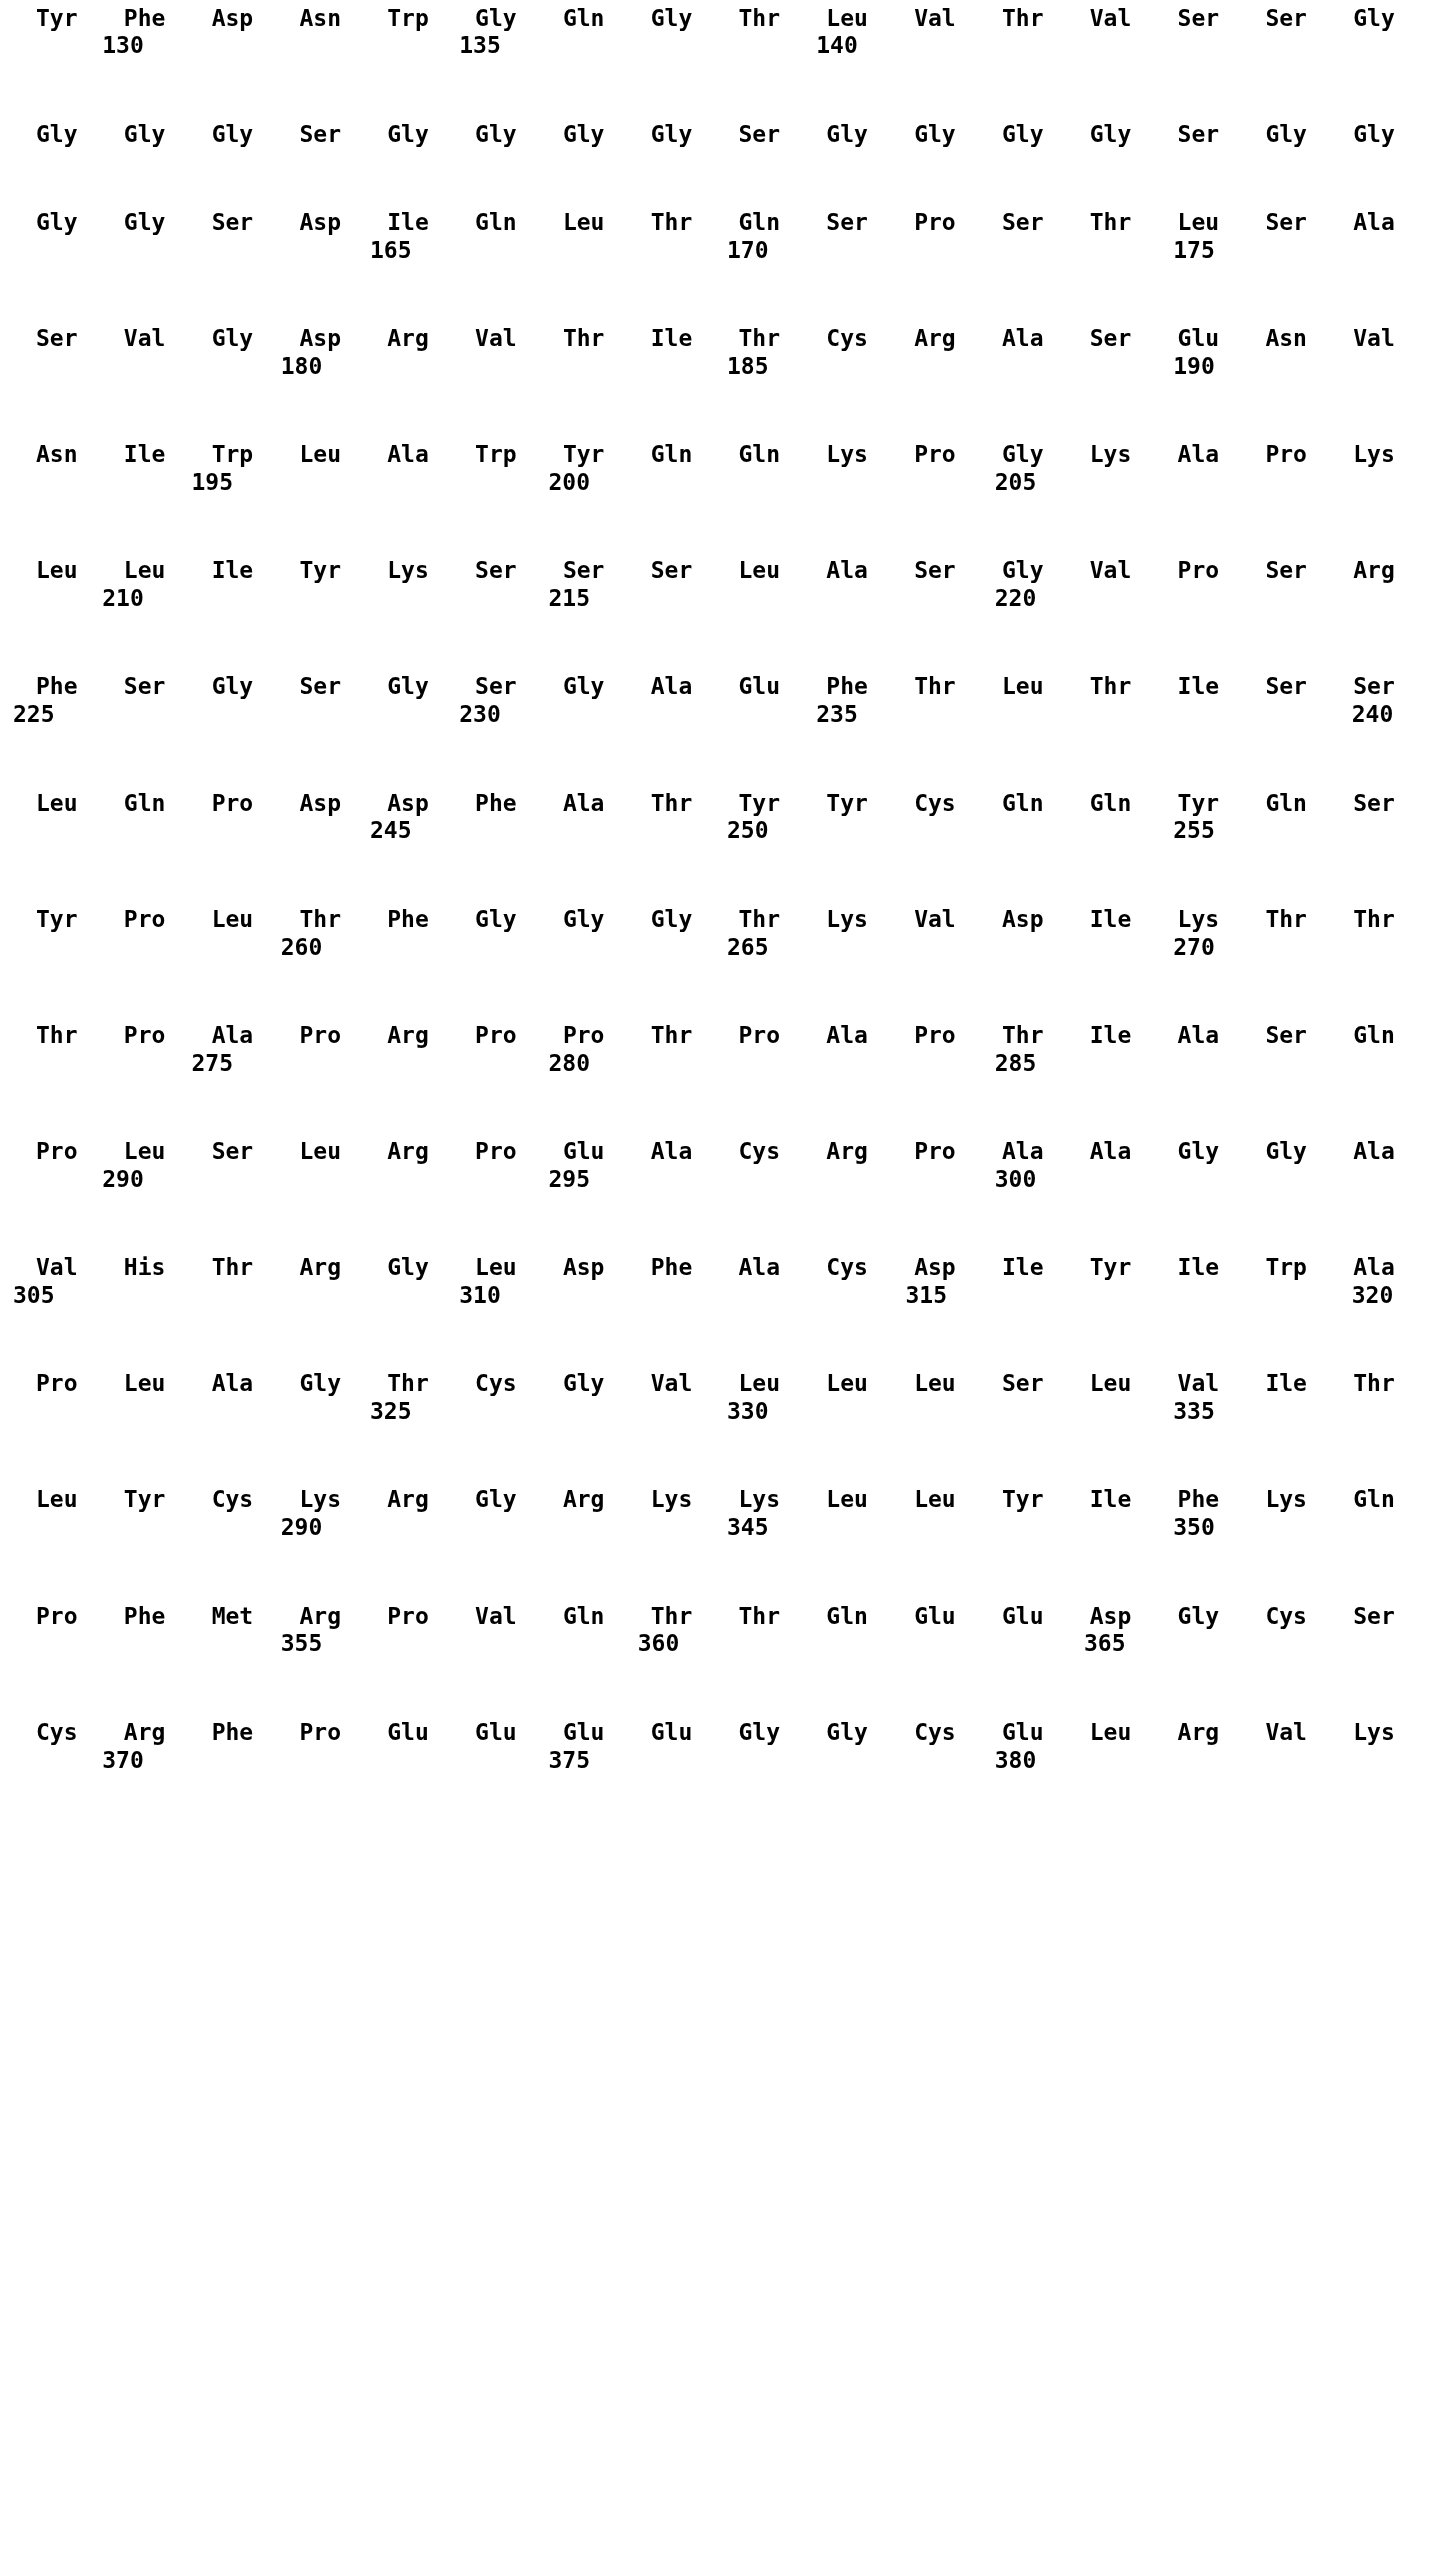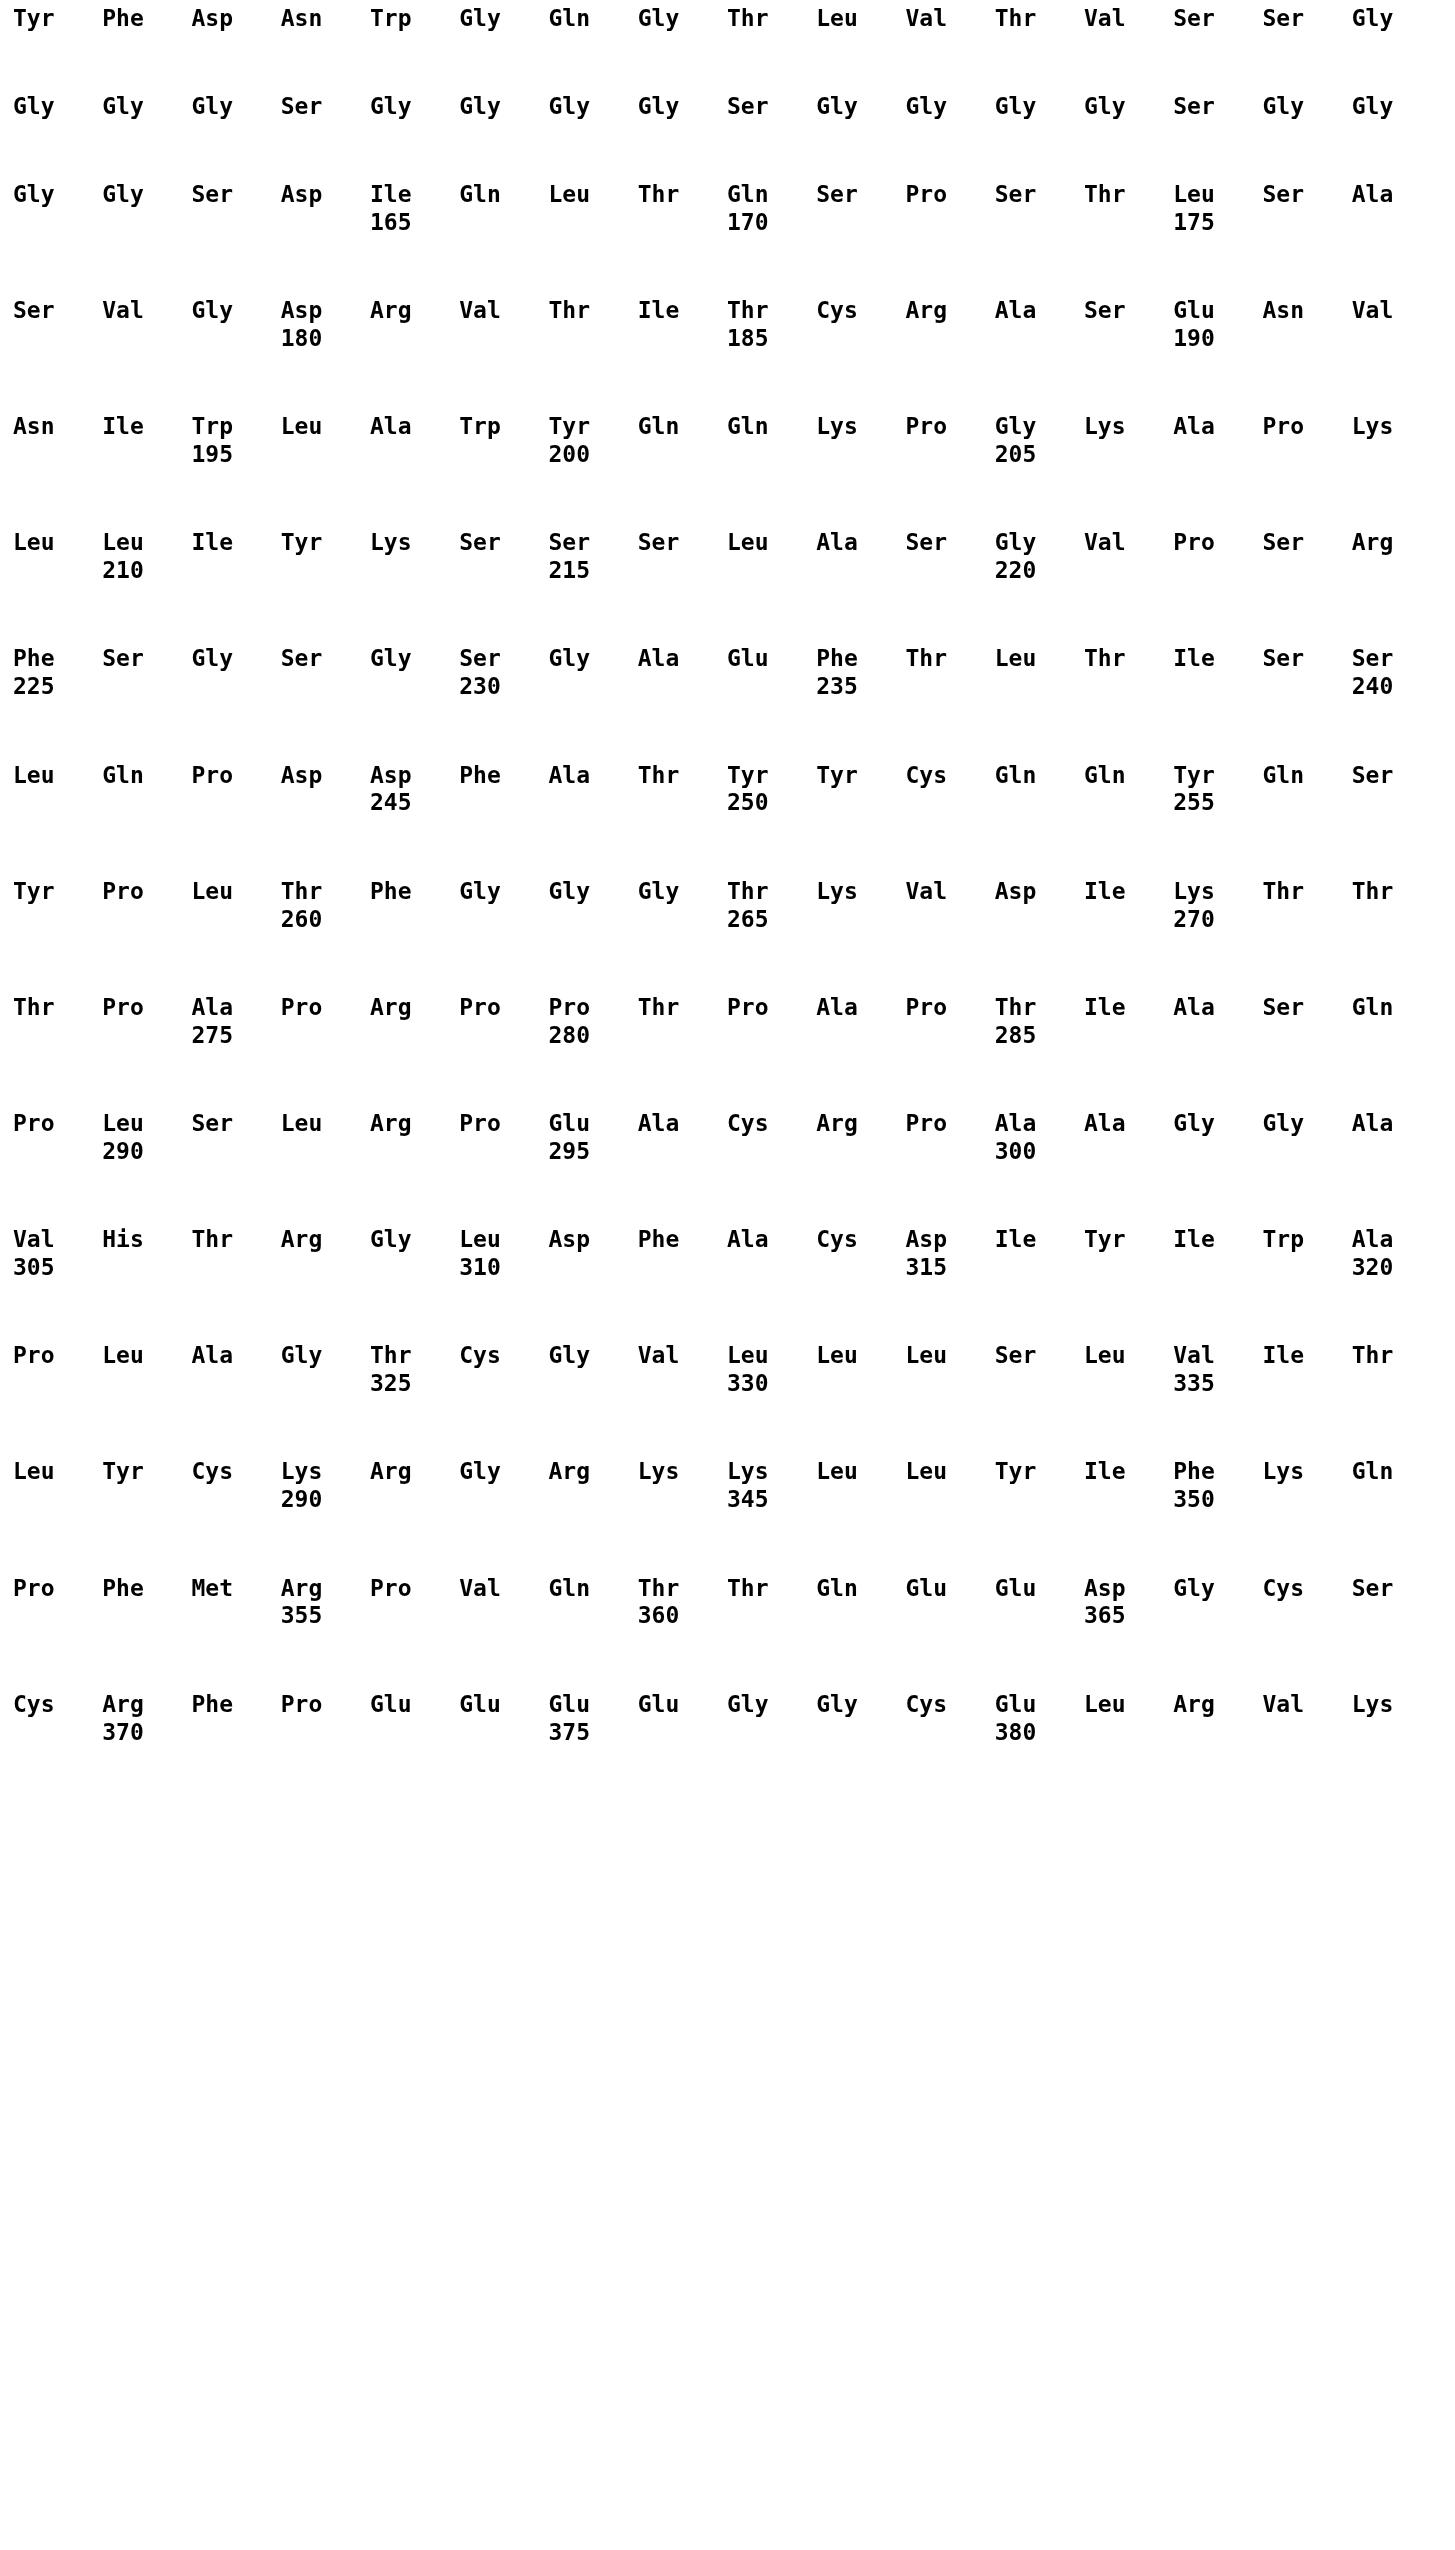--- a/index.html
+++ b/index.html
@@ -24,20 +24,21 @@
   
   .residue-row {
     display: grid;
     grid-template-columns: repeat(16, 1fr);
     font-size: 23px;
     font-weight: bold;
     line-height: 1.05;
     letter-spacing: 0px;
     padding: 0 15px 0 13px;
     box-sizing: border-box;
+    margin-left: 23px;
   }
   .number-row {
     display: grid;
     grid-template-columns: repeat(16, 1fr);
     font-size: 23px;
     font-weight: bold;
     line-height: 1.05;
     padding: 0 15px 0 13px;
     box-sizing: border-box;
     height: 28px;
@@ -74,20 +75,38 @@
           <span class="residue-cell">Gly</span>
           <span class="residue-cell">Thr</span>
           <span class="residue-cell">Leu</span>
           <span class="residue-cell">Val</span>
           <span class="residue-cell">Thr</span>
           <span class="residue-cell">Val</span>
           <span class="residue-cell">Ser</span>
           <span class="residue-cell">Ser</span>
           <span class="residue-cell">Gly</span>
         </div>
+        <div class="number-row">
+          <span class="number-cell"></span>
+          <span class="number-cell">130</span>
+          <span class="number-cell"></span>
+          <span class="number-cell"></span>
+          <span class="number-cell"></span>
+          <span class="number-cell">135</span>
+          <span class="number-cell"></span>
+          <span class="number-cell"></span>
+          <span class="number-cell"></span>
+          <span class="number-cell">140</span>
+          <span class="number-cell"></span>
+          <span class="number-cell"></span>
+          <span class="number-cell"></span>
+          <span class="number-cell"></span>
+          <span class="number-cell"></span>
+          <span class="number-cell"></span>
+        </div>
       </div>
       <div class="seq-block">
         <div class="residue-row">
           <span class="residue-cell">Gly</span>
           <span class="residue-cell">Gly</span>
           <span class="residue-cell">Gly</span>
           <span class="residue-cell">Ser</span>
           <span class="residue-cell">Gly</span>
           <span class="residue-cell">Gly</span>
           <span class="residue-cell">Gly</span>

